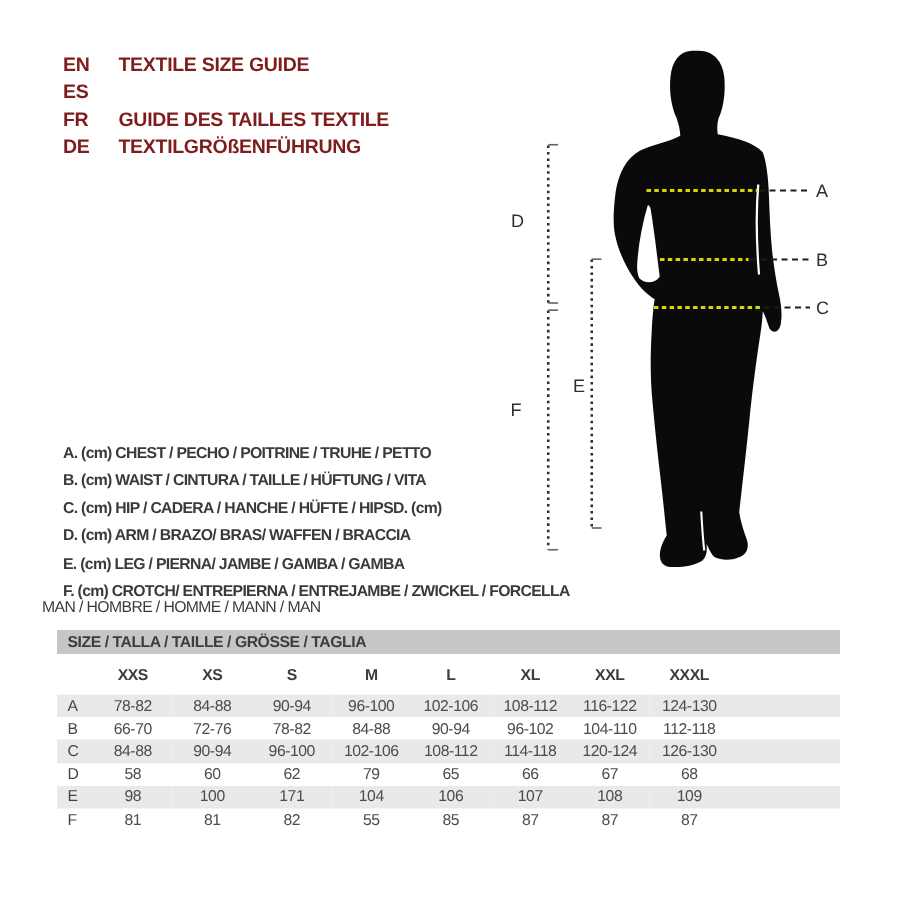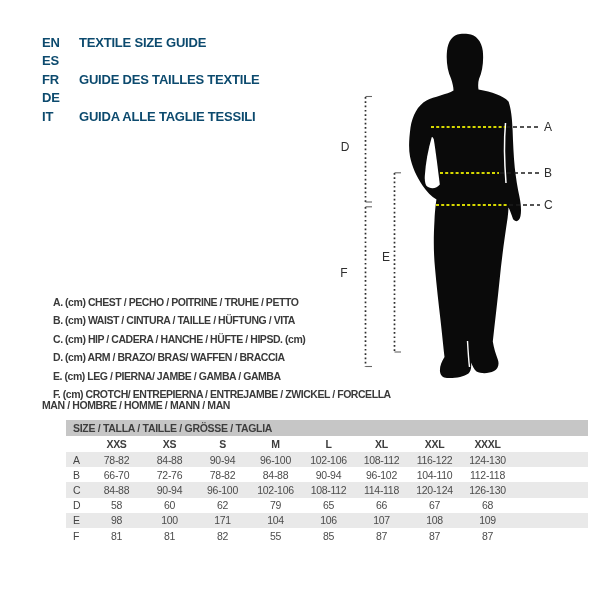--- a/index.html
+++ b/index.html
@@ -4,40 +4,40 @@
 <style>
   html,body{margin:0;padding:0;background:#fff;}
   body{
     width:600px;height:600px;position:relative;overflow:hidden;
     font-family:"Liberation Sans", sans-serif;
     -webkit-font-smoothing:antialiased;
   }
   
   .lang-block{position:absolute;left:42px;top:34px;}
   .lang-row{display:flex;line-height:18.4px;font-size:13px;font-weight:700;
-    color:#0c4a6e;letter-spacing:-0.2px;}
+    color:#7f1d1d;letter-spacing:-0.2px;}
   .lang-code{width:37px;flex:0 0 37px;}
   
   .figure-svg{position:absolute;left:0;top:0;width:600px;height:600px;}
   .marker-letter{font-family:"Liberation Sans",sans-serif;font-size:12px;fill:#2e2e2e;}
   
-  .legend-block{position:absolute;left:42px;top:293px;margin-left:11px;}
+  .legend-block{position:absolute;left:42px;top:293px;}
   .legend-line{line-height:18.4px;font-size:10.5px;font-weight:700;color:#3a3a3a;
     letter-spacing:-0.45px;white-space:nowrap;}
-  .subject-line{position:absolute;left:42px;top:399px;font-size:10.5px;font-weight:700;
+  .subject-line{position:absolute;left:28px;top:399px;font-size:10.5px;font-weight:400;
     color:#3a3a3a;letter-spacing:-0.4px;}
   
-  .size-table-wrap{position:absolute;left:38px;top:420px;width:522px;margin-left:28px;}
+  .size-table-wrap{position:absolute;left:38px;top:420px;width:522px;}
   .table-title-bar{height:16px;line-height:16px;background:#c6c6c6;color:#3d3d3d;
     font-size:10.5px;font-weight:700;letter-spacing:-0.3px;padding-left:7px;}
   table.size-table{border-collapse:collapse;table-layout:fixed;width:522px;}
   table.size-table th, table.size-table td{
     padding:0;margin:0;font-size:10.5px;letter-spacing:-0.3px;text-align:center;
     vertical-align:middle;white-space:nowrap;}
-  table.size-table thead tr{height:16px;}
+  table.size-table thead tr{height:27px;}
   table.size-table tbody tr{height:15.2px;}
   table.size-table thead th{font-weight:700;color:#3d3d3d;}
   table.size-table td{font-weight:400;color:#4c4c4c;}
   table.size-table td.row-label{text-align:left;padding-left:7px;color:#454545;}
   table.size-table tbody tr:nth-child(odd){background:#e9e9e9;}
 </style>
 </head>
 <body>
 
 <div class="lang-block">
@@ -47,24 +47,21 @@
   </div>
   <div class="lang-row">
     <span class="lang-code">ES</span>
   </div>
   <div class="lang-row">
     <span class="lang-code">FR</span>
     <span>GUIDE DES TAILLES TEXTILE</span>
   </div>
   <div class="lang-row">
     <span class="lang-code">DE</span>
-  </div>
-  <div class="lang-row">
-    <span class="lang-code">IT</span>
-    <span>GUIDA ALLE TAGLIE TESSILI</span>
+    <span>TEXTILGRÖßENFÜHRUNG</span>
   </div>
 </div>
 
 <svg class="figure-svg" viewBox="0 0 600 600">
 
   <path fill="#0a0a0a" d="
     M 460 34
     C 453 34.5 448 41 447 51
     C 446 61 447.5 71 451 78.5
     C 452.5 83 453.5 87 453.5 90.5

